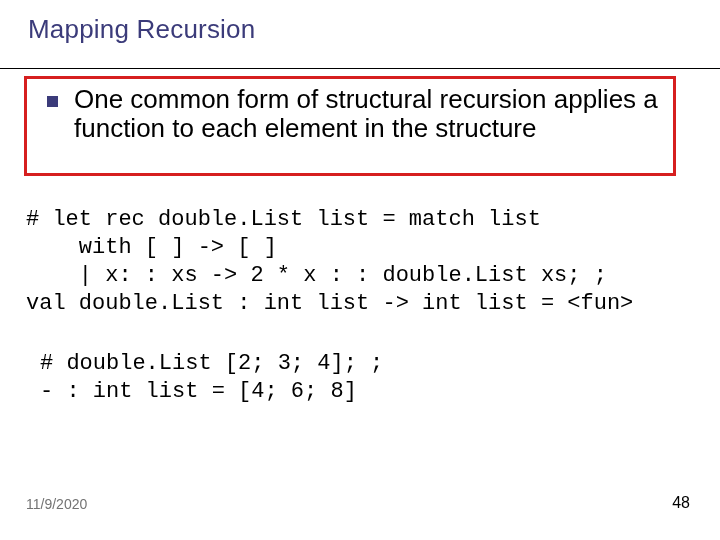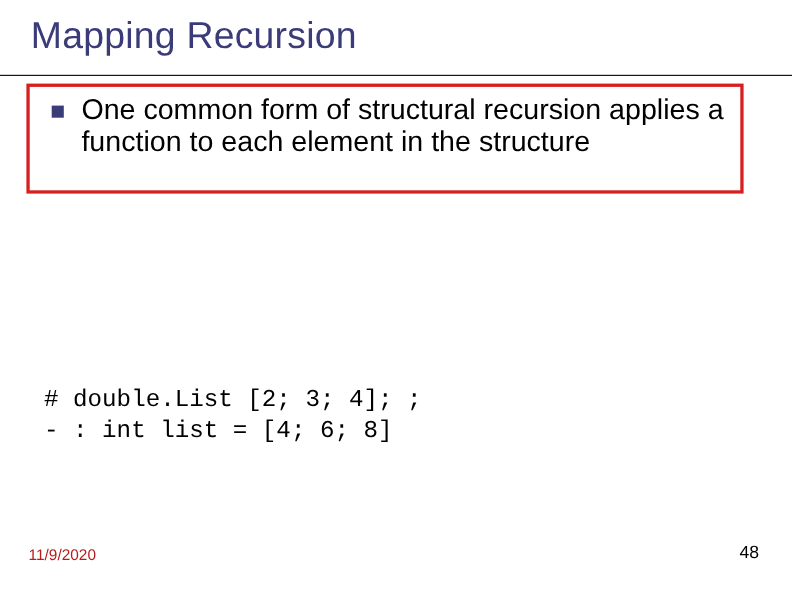--- a/index.html
+++ b/index.html
@@ -15,21 +15,21 @@
   .slide {
     position: relative;
     width: 720px;
     height: 540px;
     box-sizing: border-box;
   }
   .title {
     position: absolute;
     left: 28px;
     top: 14px;
-    font-size: 34px;
+    font-size: 26px;
     color: #3b3b7a;
     letter-spacing: 0.2px;
   }
   .title-rule {
     position: absolute;
     left: 0;
     right: 0;
     top: 60px;
     border: none;
     border-top: 1px solid #000;
@@ -70,21 +70,21 @@
     white-space: pre;
     color: #000;
   }
   .code1 { top: 206px; }
   .code2 { top: 350px; margin-left: 14px; }
   .footer-date {
     position: absolute;
     left: 26px;
     bottom: 28px;
     font-size: 14px;
-    color: #b91c1c;
+    color: #737373;
   }
   .footer-page {
     position: absolute;
     right: 30px;
     bottom: 28px;
     font-size: 16px;
     color: #000;
   }
 </style>
 </head>
@@ -95,20 +95,24 @@
   <div class="title">Mapping Recursion</div>
   <hr class="title-rule">
 
   <div class="highlight-box">
     <div class="bullet-row">
       <div class="bullet-marker"></div>
       <div class="bullet-text">One common form of structural recursion applies a function to each element in the structure</div>
     </div>
   </div>
 
+  <div class="code-block code1"># let rec double.List list = match list
+    with [ ] -&gt; [ ]
+    | x: : xs -&gt; 2 * x : : double.List xs; ;
+val double.List : int list -&gt; int list = &lt;fun&gt;</div>
 
   <div class="code-block code2"># double.List [2; 3; 4]; ;
 - : int list = [4; 6; 8]</div>
 
   <div class="footer-date">11/9/2020</div>
   <div class="footer-page">48</div>
 
 </div>
 
 </body></html>

